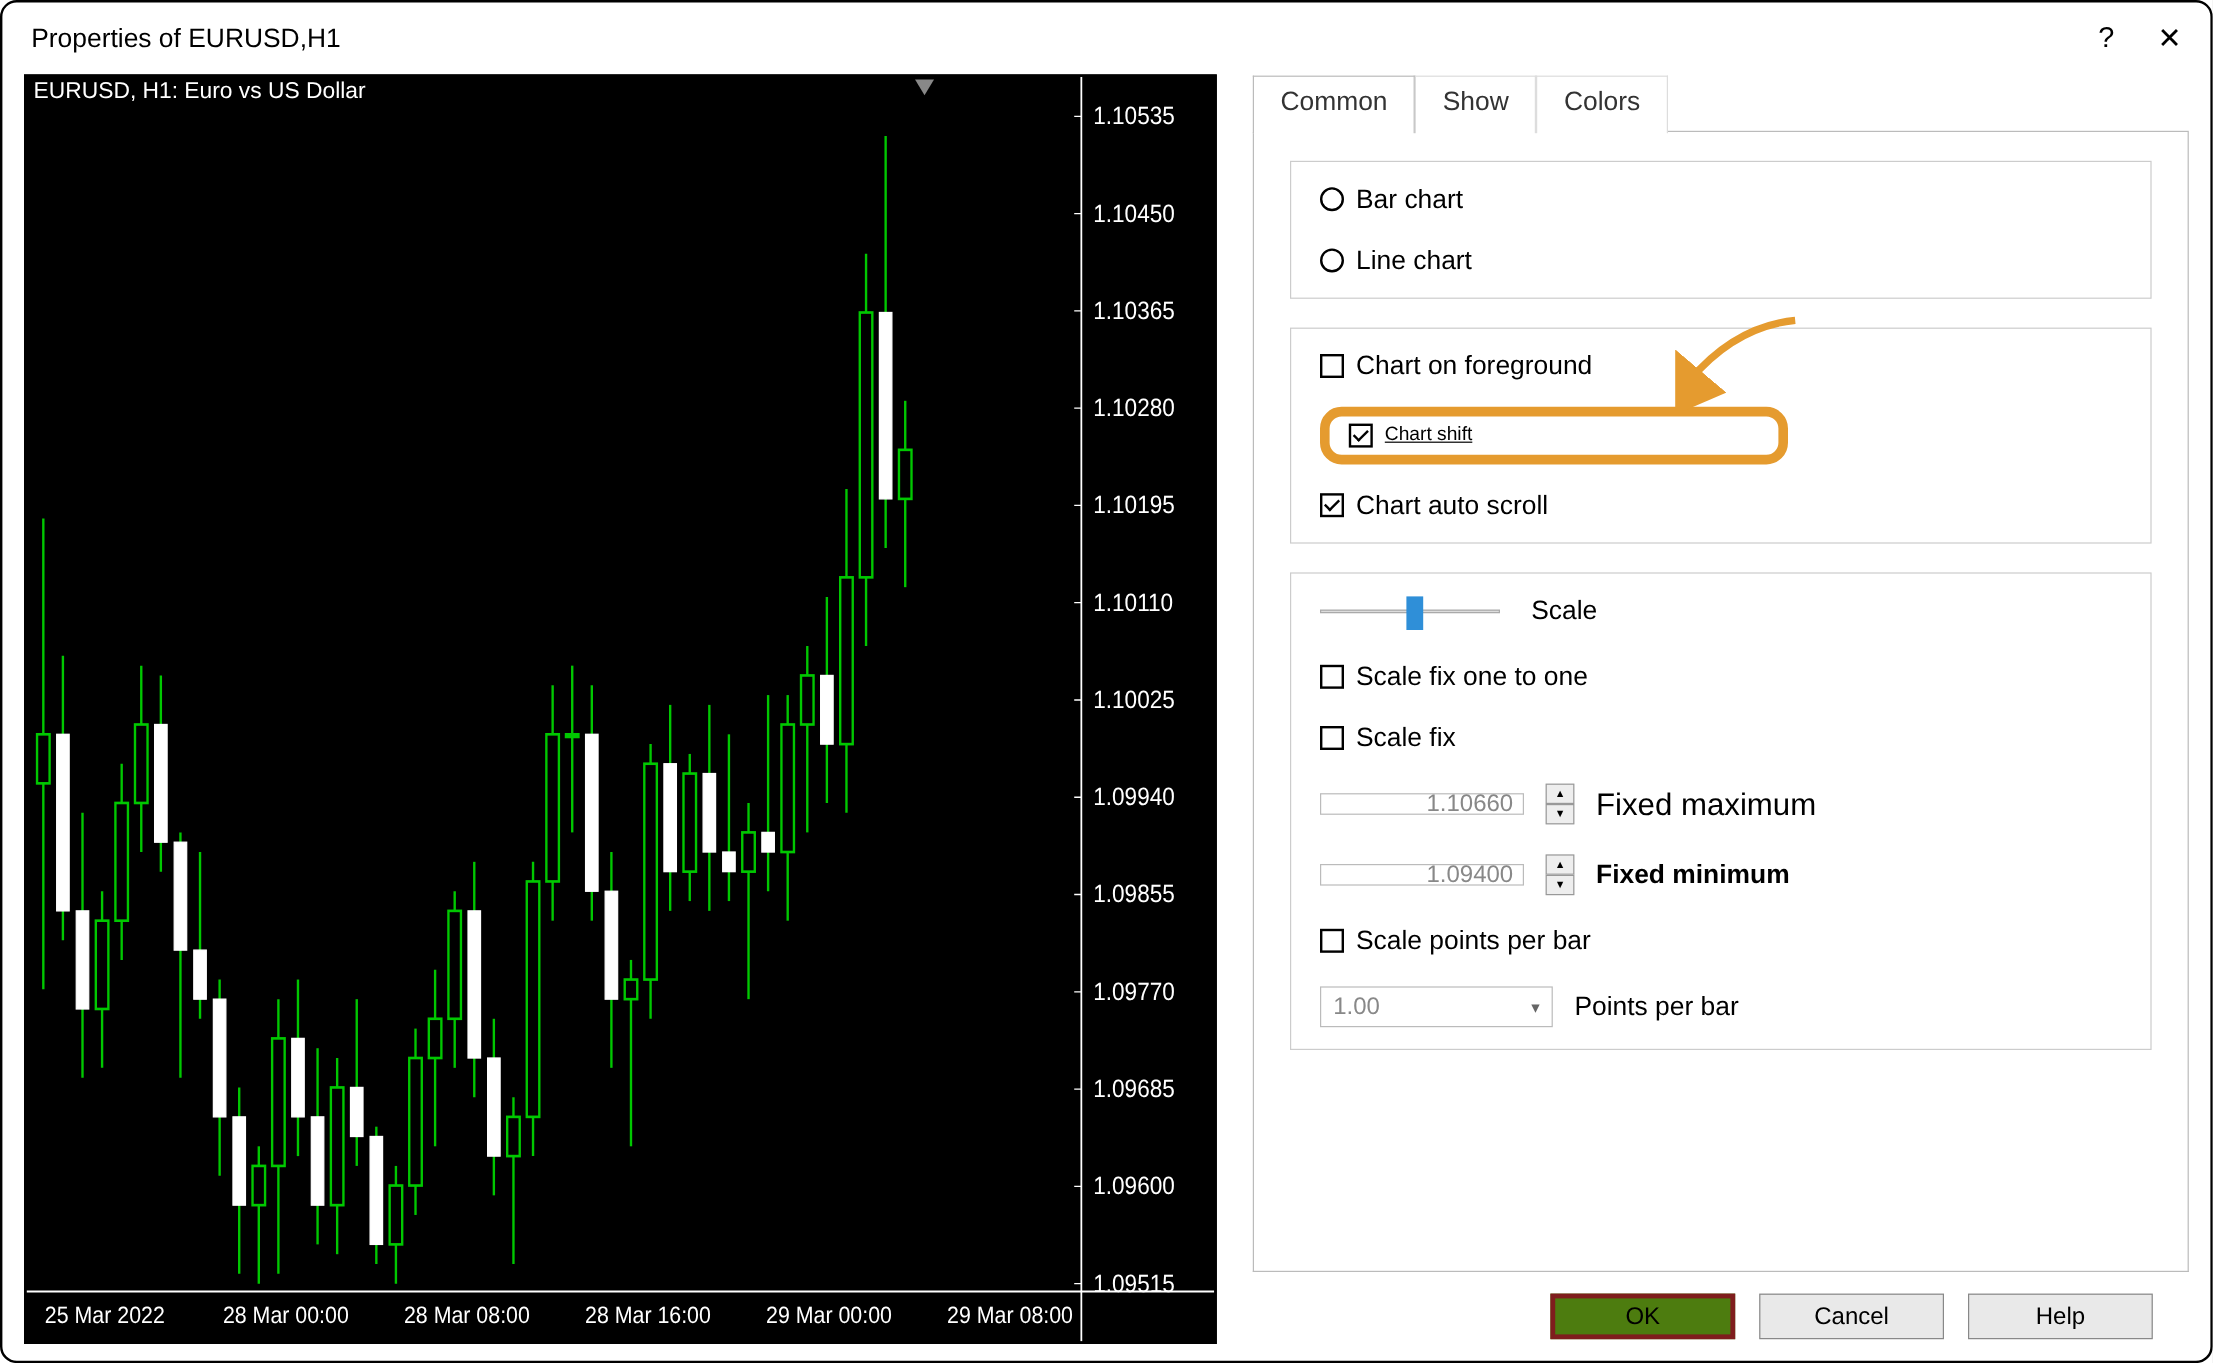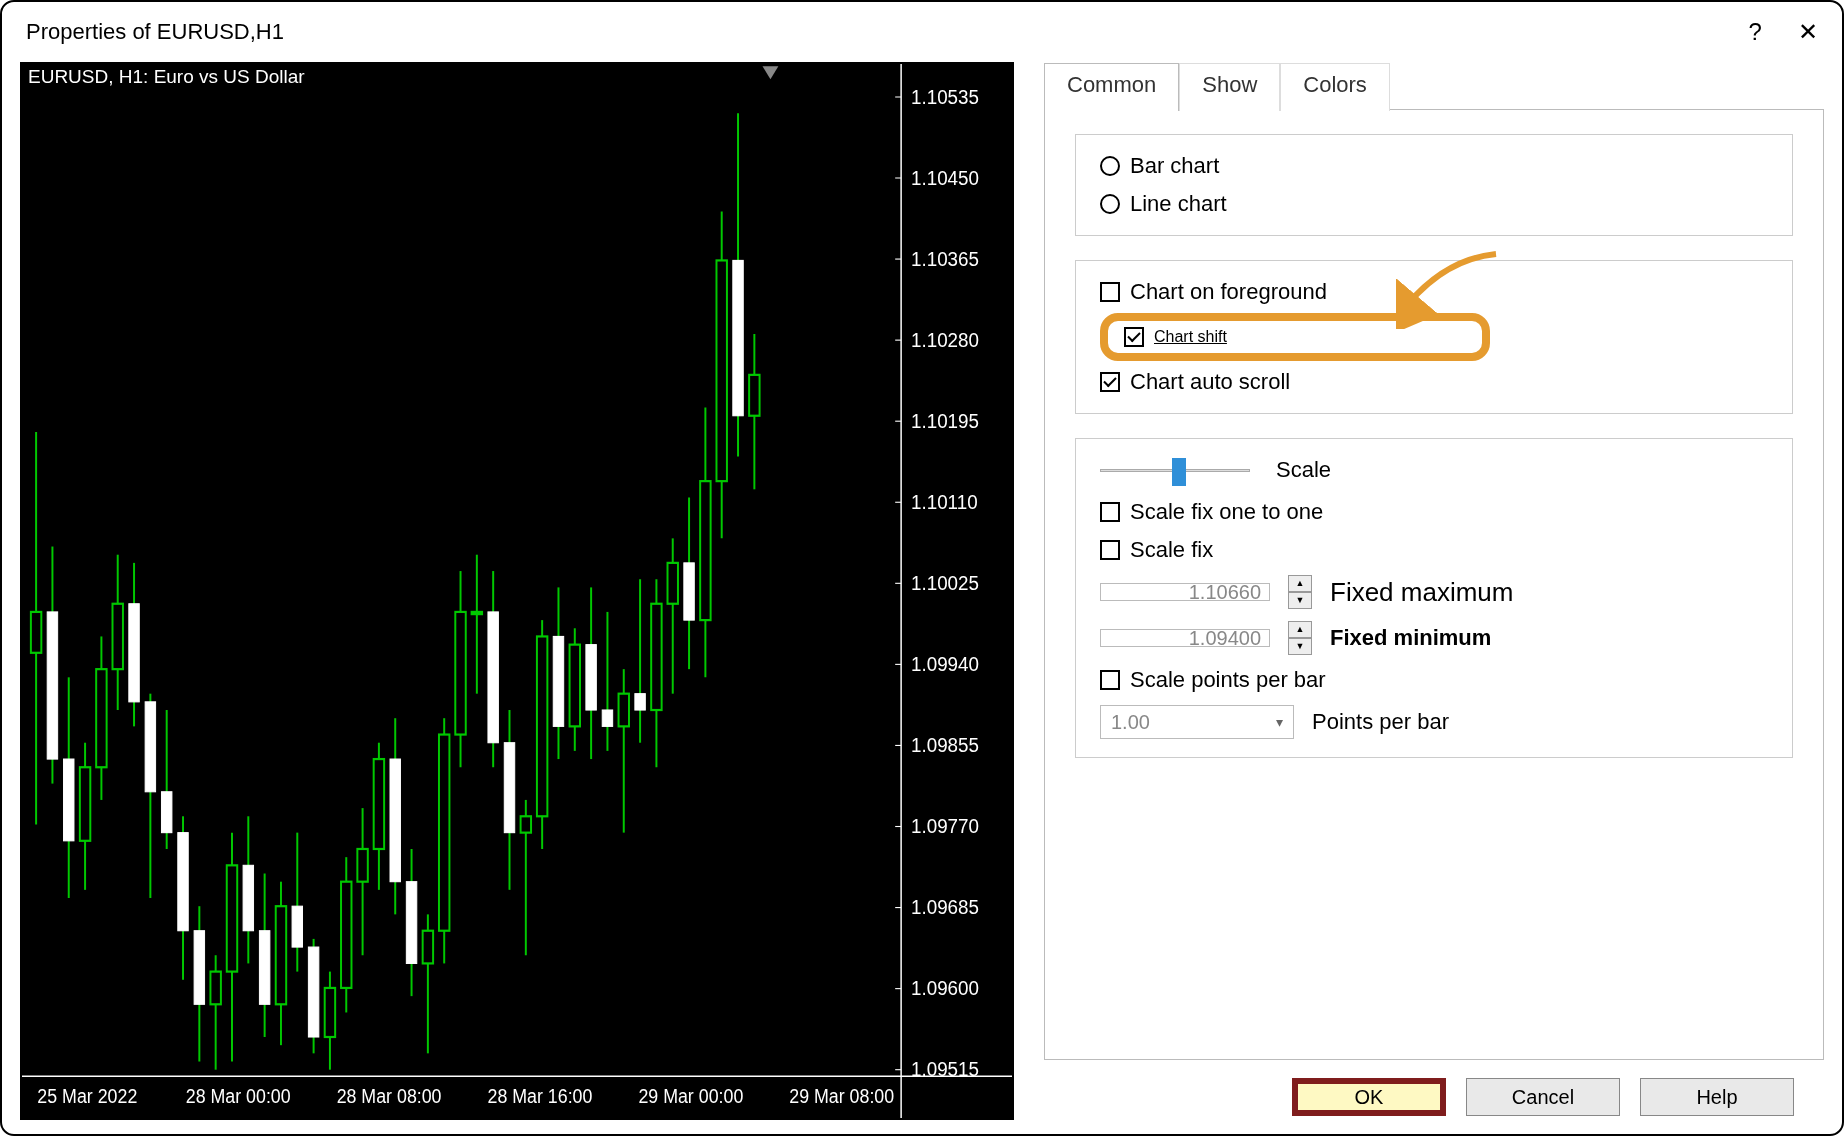--- a/index.html
+++ b/index.html
@@ -50,21 +50,21 @@
     background:#fff; position:relative; top:1px; cursor:pointer;
   }
   .tab.active { border-color:#bbb; z-index:2; }
   .tab.inactive { background:#fff; border-color:#ddd; color:#333; }
   .tabspace { flex:1; border-bottom:1px solid #bbb; }
 
   .panel {
     flex:1; border:1px solid #bbb; border-top:none; padding:24px 30px;
     display:flex; flex-direction:column; gap:24px;
   }
-  .group { border:1px solid #ccc; padding:18px 24px; display:flex; flex-direction:column; gap:12px; }
+  .group { border:1px solid #ccc; padding:18px 24px; display:flex; flex-direction:column; gap:25px; }
 
   
   .opt-row { display:flex; align-items:center; gap:10px; font-size:22px; color:#000; cursor:pointer; }
   .radio, .check {
     width:20px; height:20px; border:2px solid #000; display:inline-flex;
     align-items:center; justify-content:center; flex:none;
   }
   .radio { border-radius:50%; }
   .radio .dot { width:10px; height:10px; border-radius:50%; background:#000; }
   .check { border-radius:0; }
@@ -106,21 +106,21 @@
     justify-content:space-between; padding:0 10px; font-size:20px; color:#888;
   }
   .combo .caret { font-size:14px; color:#666; }
 
   
   .button-row { display:flex; justify-content:flex-end; gap:20px; padding:18px 30px 4px 0; }
   .btn {
     width:154px; height:38px; border:1px solid #888; background:#e9e9e9;
     font-size:20px; cursor:pointer;
   }
-  .btn.primary { border:6px solid #7f1d1d; background:#fef9c3; }
+  .btn.primary { border:4px solid #7f1d1d; background:#4d7c0f; }
 
   .relpos { position:relative; }
 </style>
 </head>
 <body>
 
 <div class="window">
 
   <div class="titlebar">
     <div>Properties of EURUSD,H1</div>

